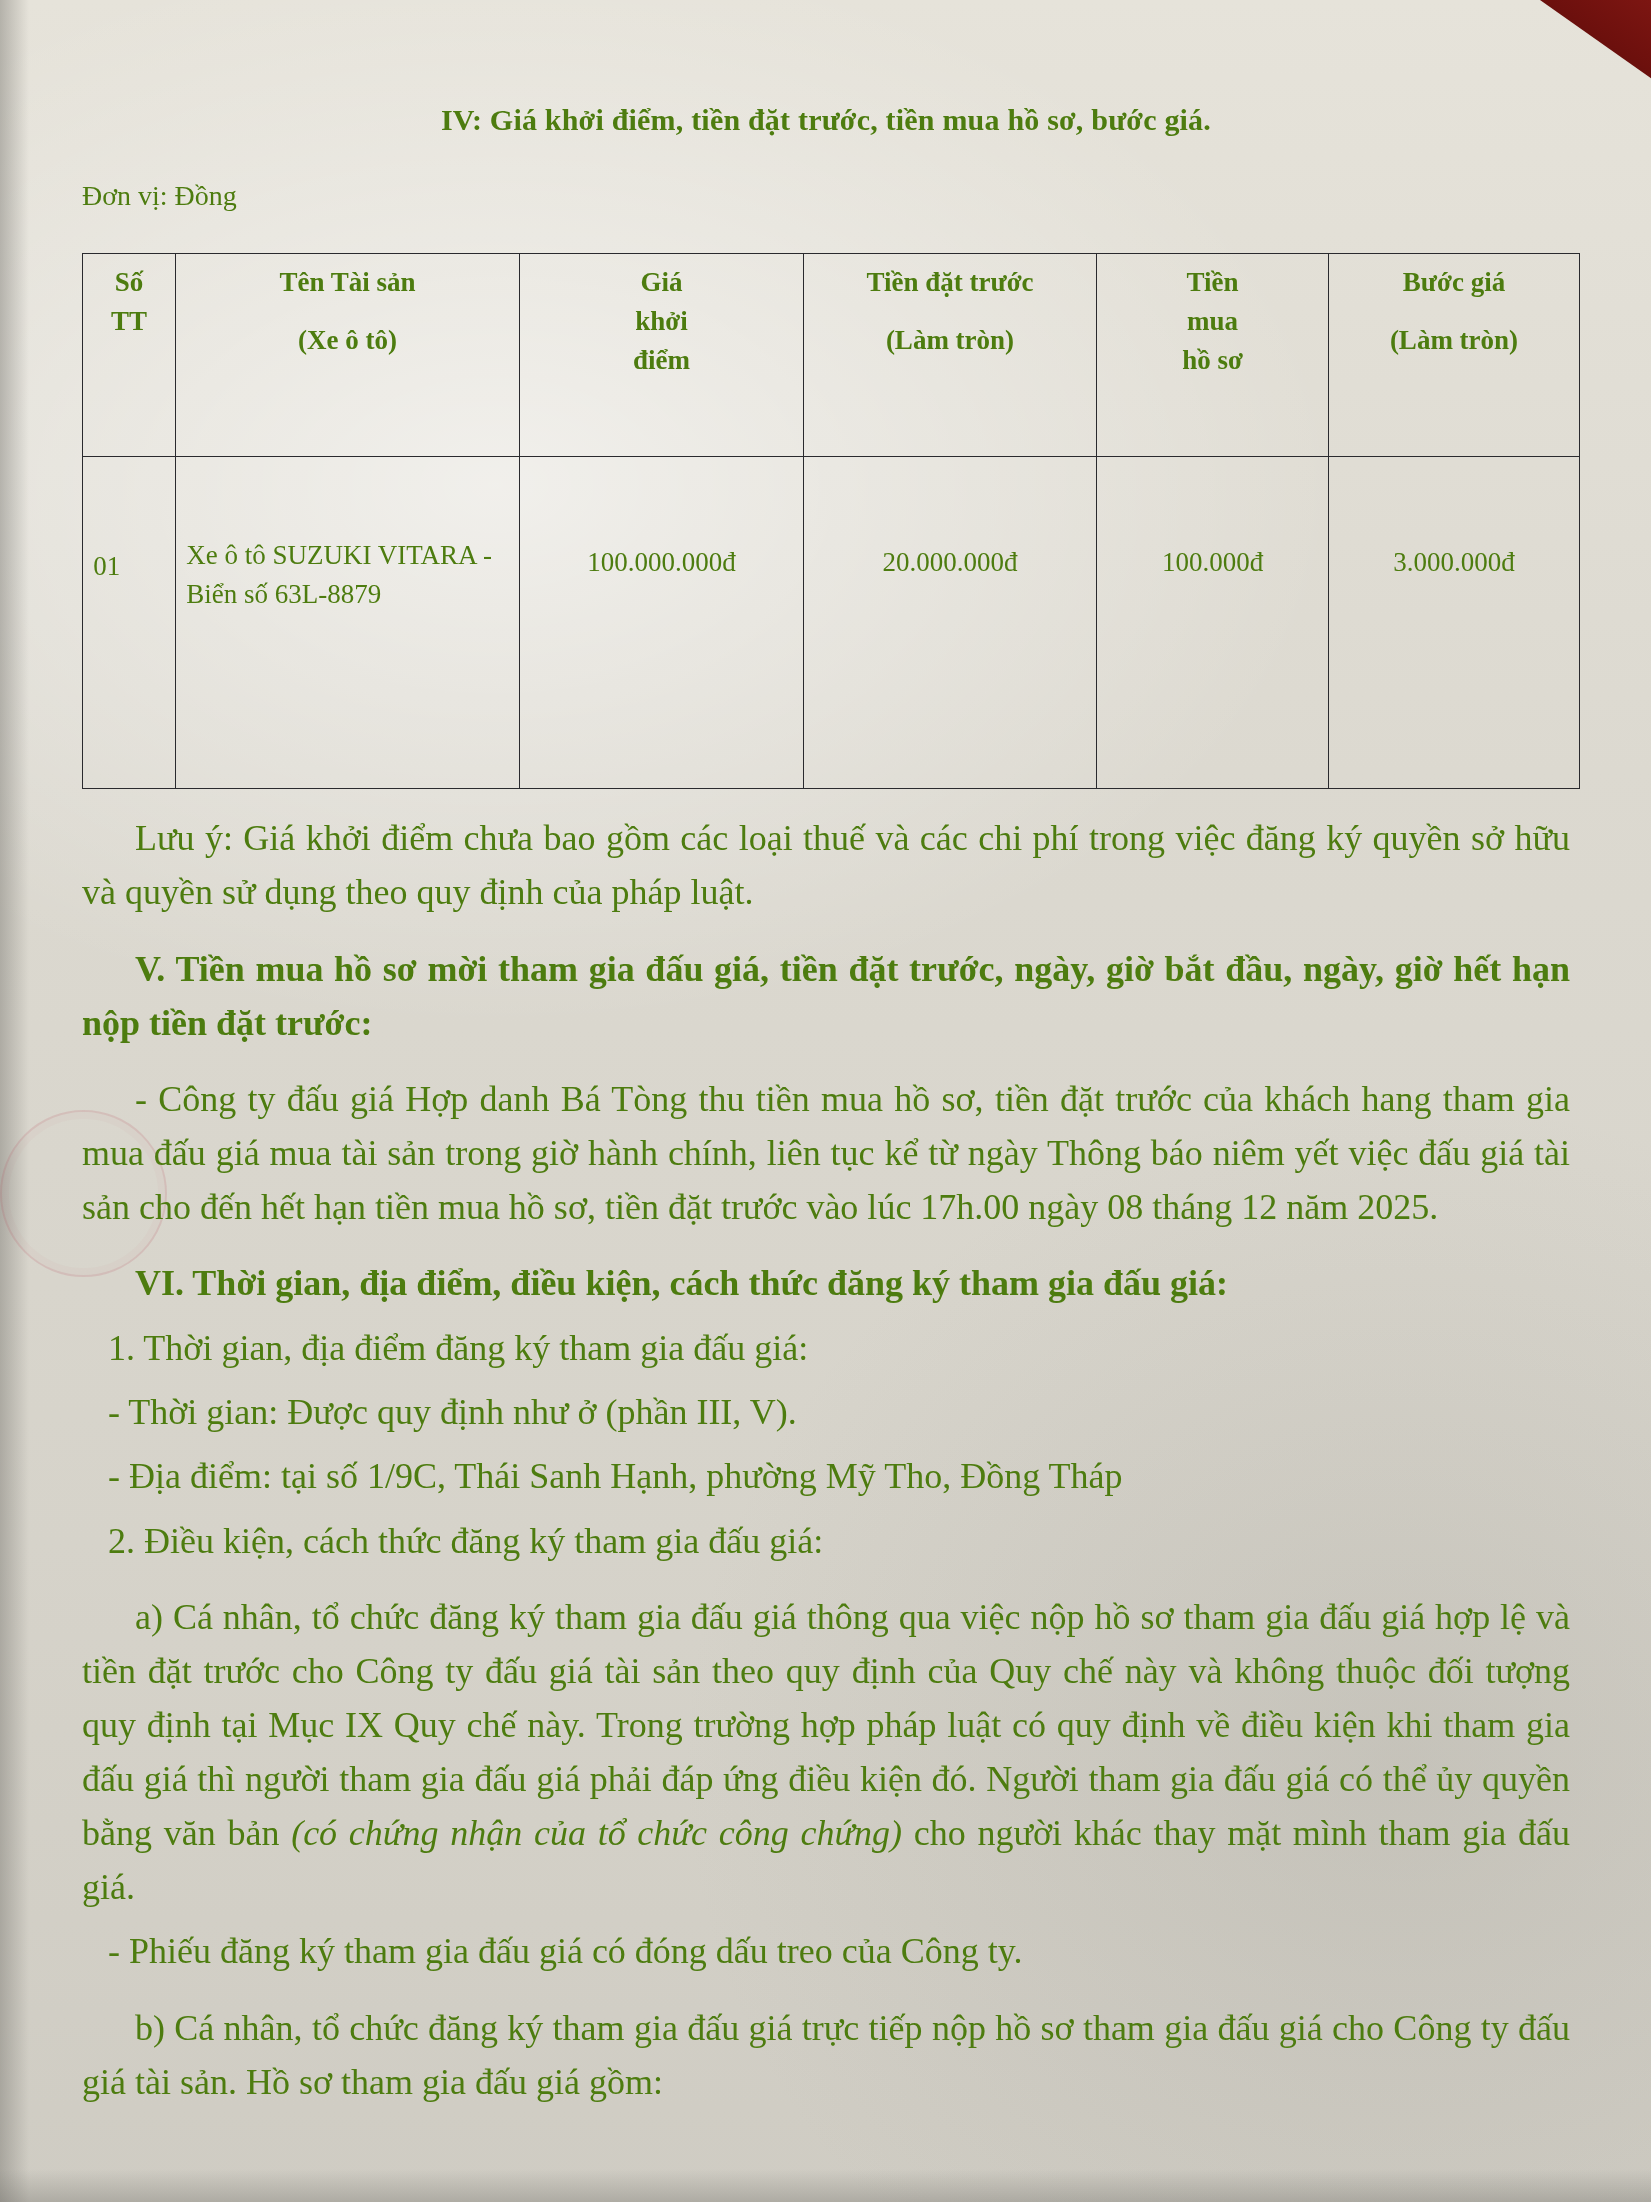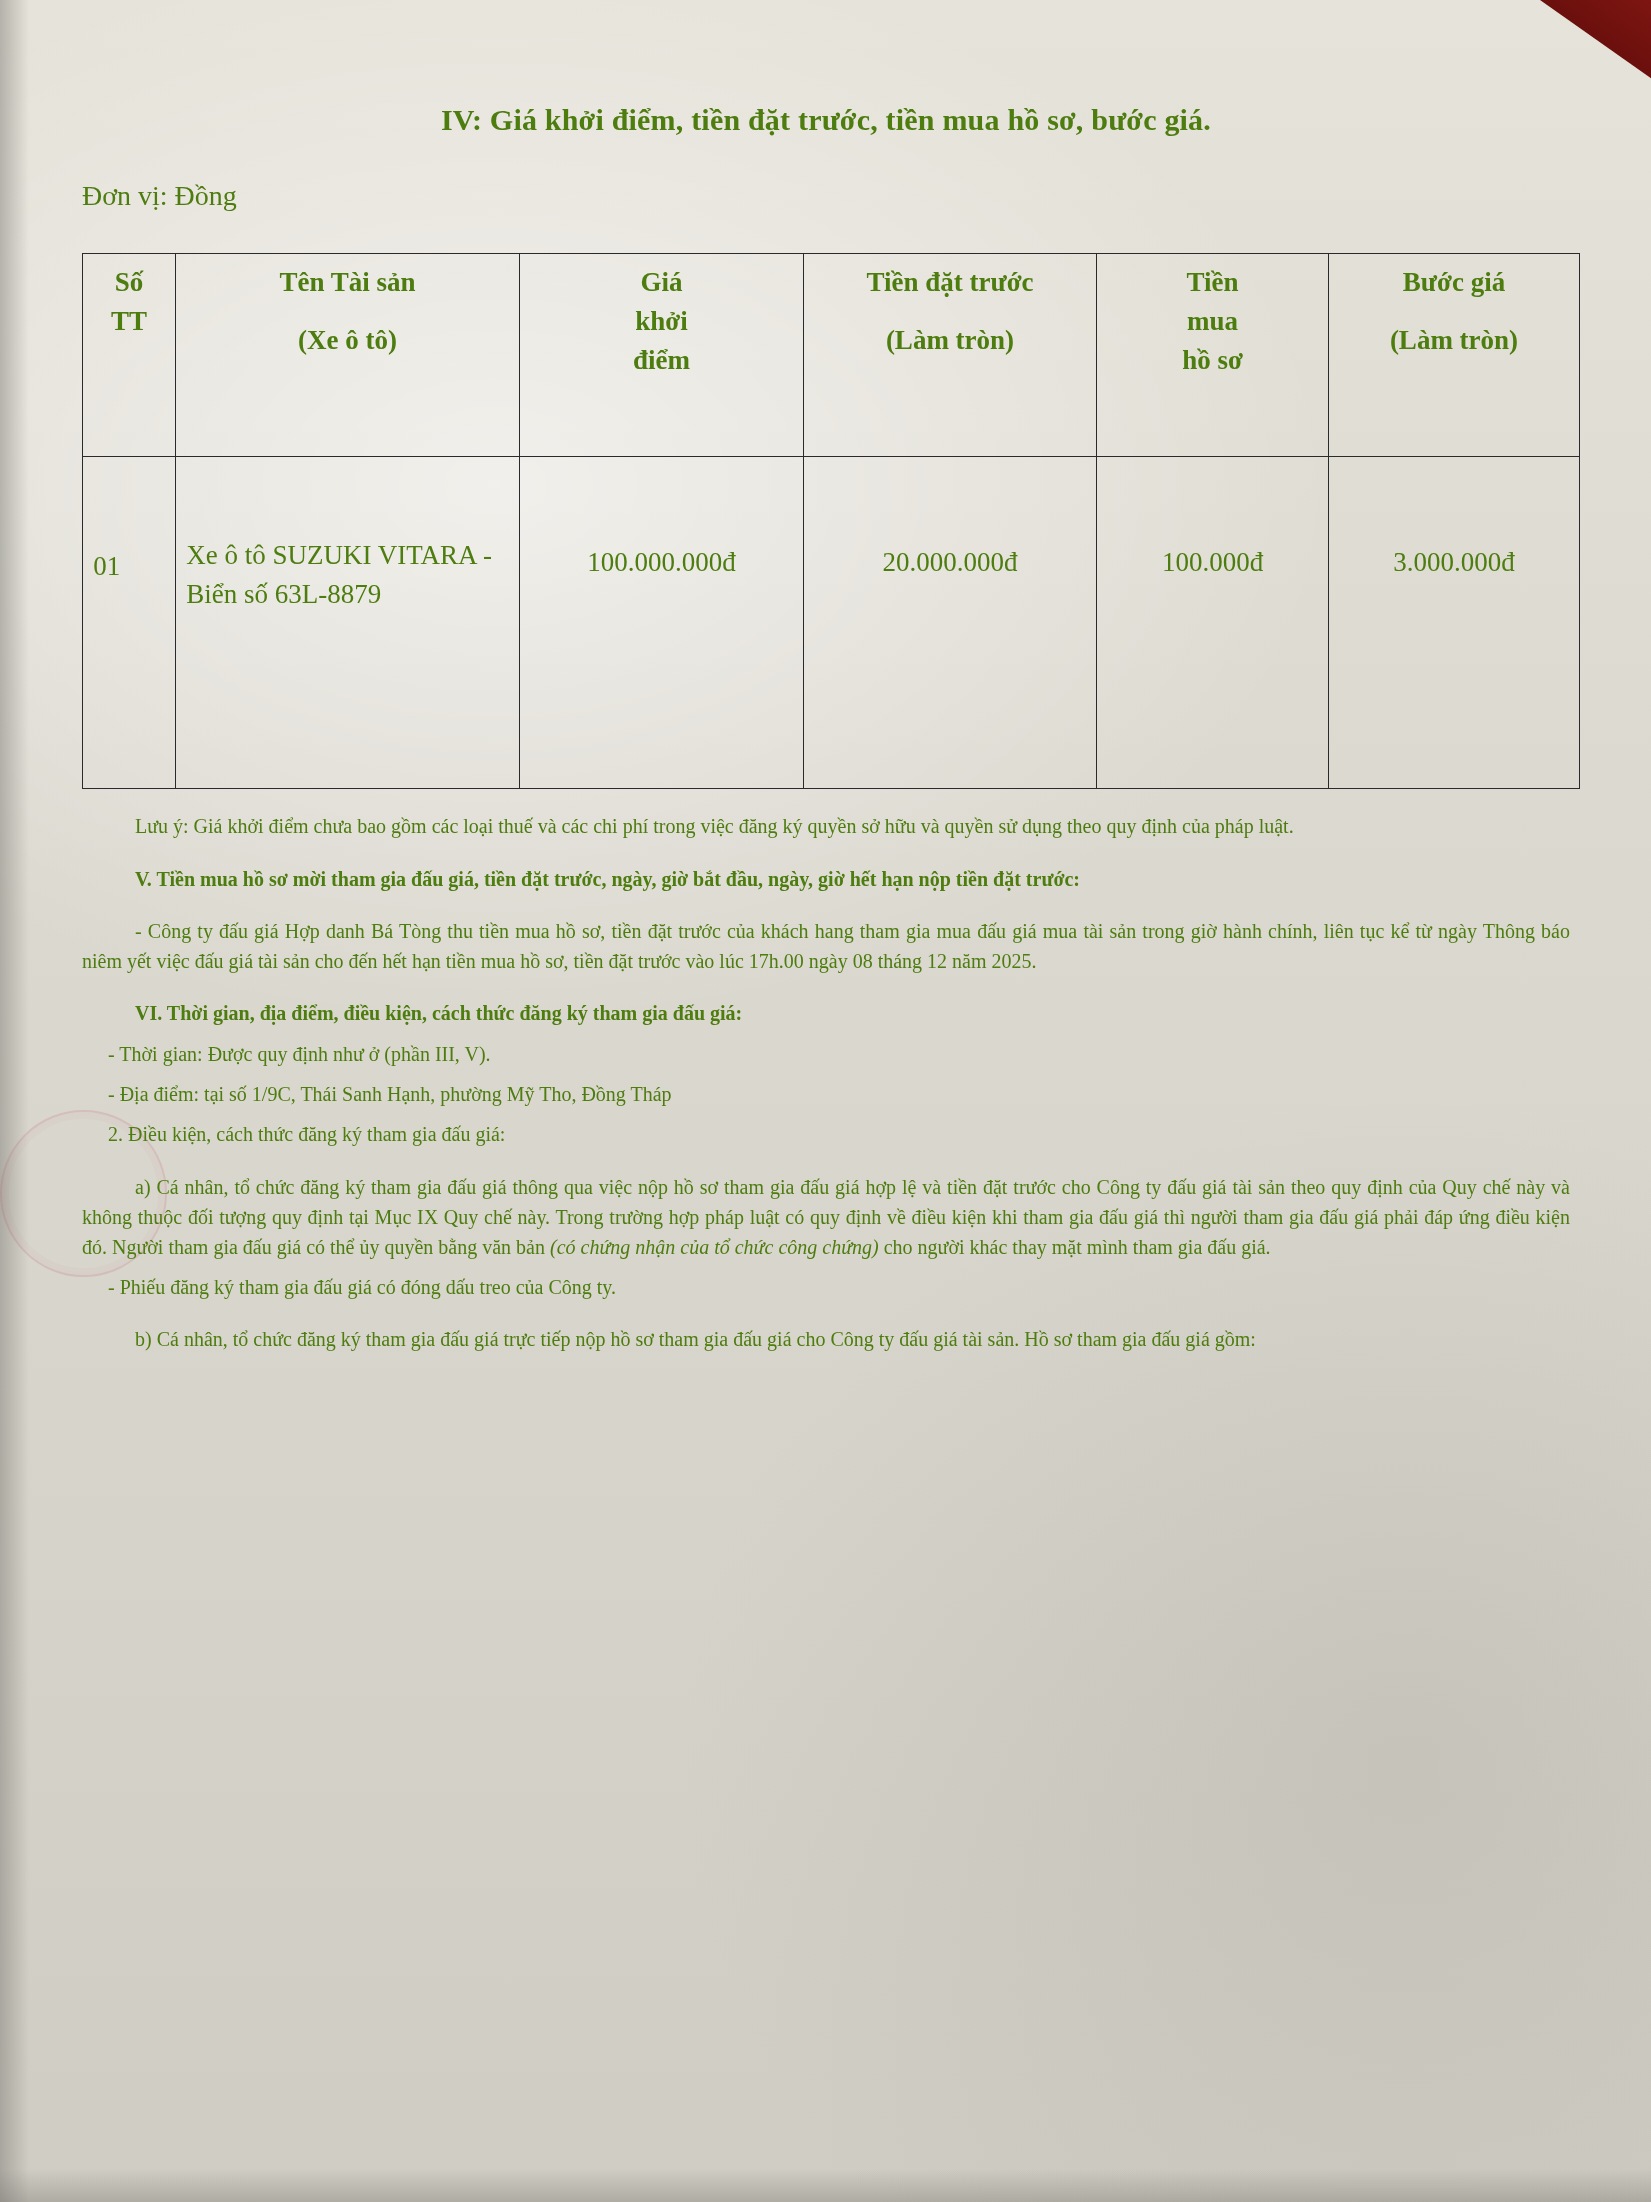--- a/index.html
+++ b/index.html
@@ -112,21 +112,21 @@
   .cell-num {
     text-align: center;
     font-size: 28px;
   }
   .asset-name {
     padding-left: 12px;
     font-size: 27.5px;
     line-height: 1.5;
   }
   p.body {
-    font-size: 20px;
+    font-size: 36px;
     line-height: 1.5;
     margin: 22.4px 0 0 0;
     text-align: justify;
   }
   p.indent { text-indent: 53px; }
   p.bold {
     font-weight: bold;
     text-indent: 53px;
   }
   p.tight { margin-top: 10.3px; }
@@ -208,20 +208,21 @@
 
     <p class="body indent">Lưu ý:  Giá khởi điểm chưa bao gồm các loại thuế và các chi phí trong việc đăng ký quyền sở hữu và quyền sử dụng theo quy định của pháp luật.</p>
 
     <p class="body bold">V. Tiền mua hồ sơ mời tham gia đấu giá, tiền đặt trước, ngày, giờ bắt đầu, ngày, giờ hết hạn nộp tiền đặt trước:</p>
 
     <p class="body indent">- Công ty đấu giá Hợp danh Bá Tòng thu tiền mua hồ sơ, tiền đặt trước của khách hang tham gia mua đấu giá mua tài sản trong giờ hành chính, liên tục kể từ ngày Thông báo niêm yết việc đấu giá tài sản cho đến hết hạn tiền mua hồ sơ, tiền đặt trước vào lúc 17h.00 ngày 08 tháng 12 năm 2025.</p>
 
 
     <p class="body bold">VI. Thời gian, địa điểm, điều kiện, cách thức đăng ký tham gia đấu giá:</p>
 
+    <p class="body nowrap-line tight">1. Thời gian, địa điểm đăng ký tham gia đấu giá:</p>
     <p class="body nowrap-line tight">- Thời gian: Được quy định như ở (phần III, V).</p>
     <p class="body nowrap-line tight">- Địa điểm: tại số 1/9C, Thái Sanh Hạnh, phường Mỹ Tho, Đồng Tháp</p>
     <p class="body nowrap-line tight">2. Điều kiện, cách thức đăng ký tham gia đấu giá:</p>
 
     <p class="body indent"><span>a) Cá nhân, tổ chức đăng ký tham gia đấu giá thông qua việc nộp hồ sơ tham gia đấu giá hợp lệ và tiền đặt trước cho Công ty đấu giá tài sản theo quy định của Quy chế này và không thuộc đối tượng quy định tại Mục IX Quy chế này. Trong trường hợp pháp luật có quy định về điều kiện khi tham gia đấu giá thì người tham gia đấu giá phải đáp ứng điều kiện đó. Người tham gia đấu giá có thể ủy quyền bằng văn bản </span><span class="ital">(có chứng nhận của tổ chức công chứng)</span><span> cho người khác thay mặt mình tham gia đấu giá.</span></p>
 
     <p class="body nowrap-line tight">- Phiếu đăng ký tham gia đấu giá có đóng dấu treo của Công ty.</p>
     <p class="body indent">b) Cá nhân, tổ chức đăng ký tham gia đấu giá trực tiếp nộp hồ sơ tham gia đấu giá cho Công ty đấu giá tài sản. Hồ sơ tham gia đấu giá gồm:</p>
 
   </div>

